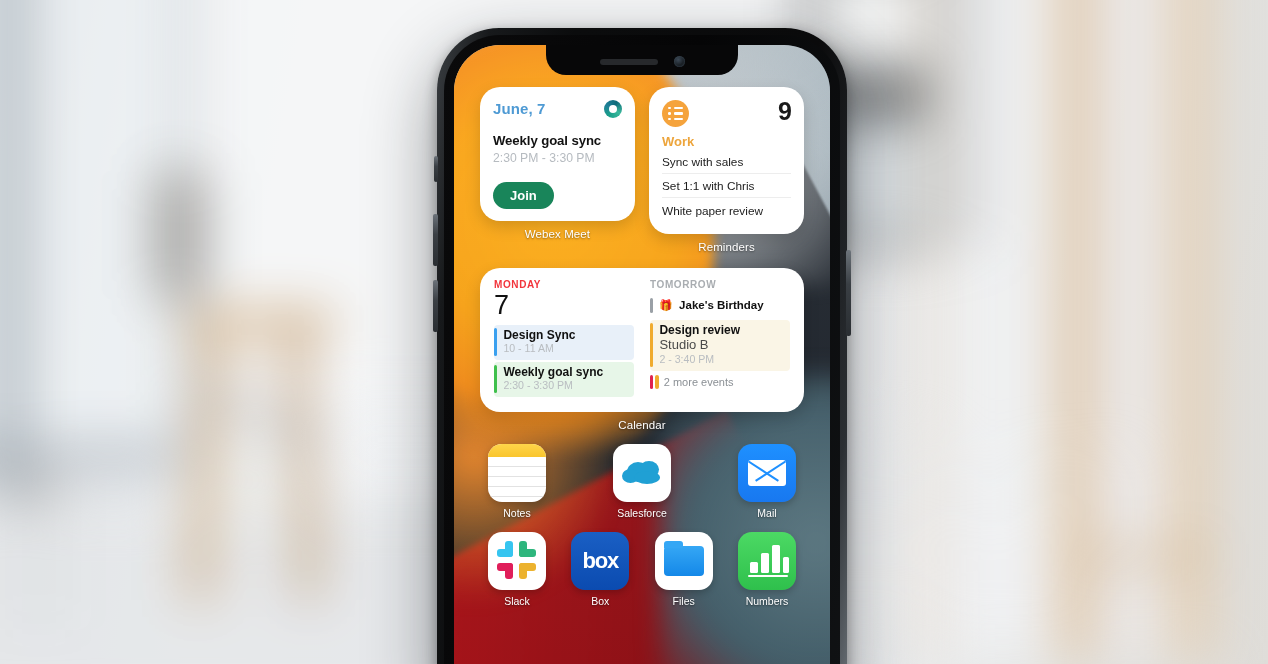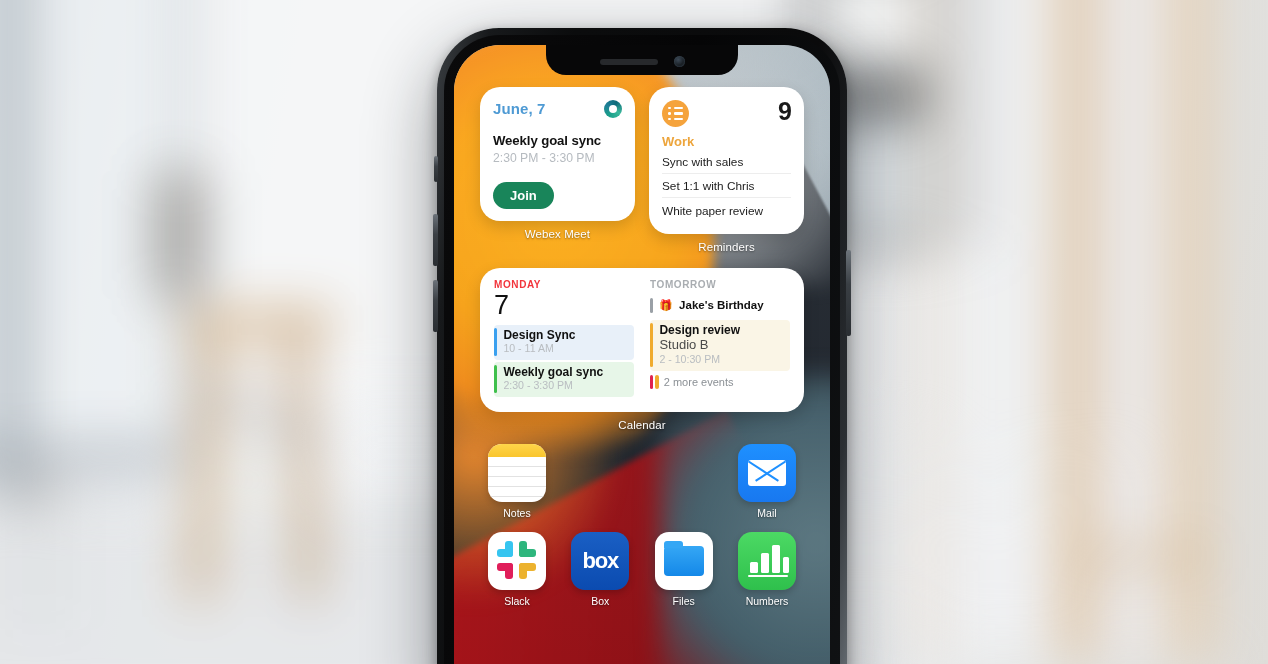--- a/index.html
+++ b/index.html
@@ -420,21 +420,21 @@
               <div class="bar"></div>
               <div class="gift">🎁</div>
               <div class="n">Jake's Birthday</div>
             </div>
 
             <div class="ev ev-cream">
               <div class="bar" style="background:#f0ab2e"></div>
               <div class="txt">
                 <div class="n">Design review</div>
                 <div class="m">Studio B</div>
-                <div class="t">2 - 10:30 PM</div>
+                <div class="t">2 - 3:40 PM</div>
               </div>
             </div>
 
             <div class="more">
               <div class="bars">
                 <i style="background:#e0244f"></i>
                   <i style="background:#f0ab2e"></i>
               </div>
               <div class="n">2 more events</div>
             </div>
@@ -453,20 +453,31 @@
               <div class="lines">
                   <i></i>
                   <i></i>
                   <i></i>
                   <i></i>
                 </div>
             </div>
             <div class="nm">Notes</div>
           </div>
 
+          <div class="app">
+            <div class="ic ic-sf">
+              <div class="cloud">
+                  <b></b>
+                  <b></b>
+                  <b></b>
+                  <b></b>
+                </div>
+            </div>
+            <div class="nm">Salesforce</div>
+          </div>
 
           <div class="app">
             <div class="ic ic-mail">
               <div class="env"></div>
             </div>
             <div class="nm">Mail</div>
           </div>
 
         </div>
 

